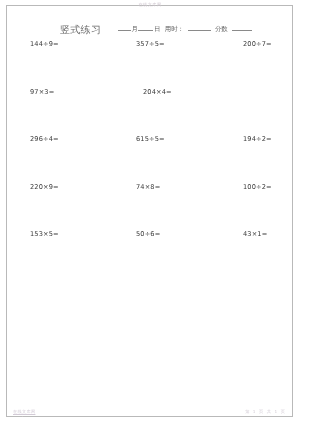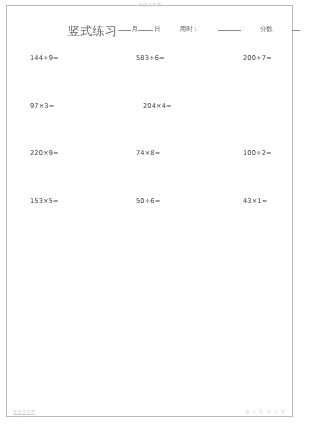--- a/index.html
+++ b/index.html
@@ -75,22 +75,22 @@
     width: 300px;
     height: 12px;
     display: flex;
     align-items: baseline;
     font-size: 6.4px;
     color: #5d5d5d;
     white-space: nowrap;
   }
   .hdr-title {
     position: absolute;
-    left: 68px;
-    font-size: 12px;
+    left: 60px;
+    font-size: 10px;
     color: #6a6a6a;
     letter-spacing: 0.3px;
   }
   .hdr-group {
     position: absolute;
     left: 118px;
     display: flex;
     align-items: baseline;
     gap: 0;
   }
@@ -100,21 +100,21 @@
     height: 7px;
     vertical-align: bottom;
   }
   .blank-month { width: 13px; }
   .blank-day   { width: 15px; }
   .blank-time  { width: 23px; }
   .blank-score { width: 20px; }
   .hdr-label {
     font-size: 6.4px;
     color: #5d5d5d;
-    padding: 0 19px;
+    padding: 0 4px;
   }
   .hdr-label-tight { padding: 0 0.5px; }
 
   
   .problem-grid {
     position: absolute;
     left: 0;
     top: 40px;
     width: 300px;
   }
@@ -122,21 +122,20 @@
     display: flex;
     height: 47.6px;
   }
   .problem-cell {
     width: 100px;
     box-sizing: border-box;
     font-size: 6.6px;
     color: #3a3a3a;
     letter-spacing: 0.15px;
     white-space: nowrap;
-    margin-top: 14px;
   }
   .problem-cell.col-0 { padding-left: 30px; }
   .problem-cell.col-1 { padding-left: 36px; }
   .problem-cell.col-2 { padding-left: 43px; }
 </style>
 </head>
 <body>
 
 <div class="page-frame"></div>
 
@@ -154,30 +153,35 @@
     <span class="blank blank-time"></span>
     <span class="hdr-label">分数</span>
     <span class="blank blank-score"></span>
   </span>
 </div>
 
 <div class="problem-grid">
 
   <div class="problem-row">
     <div class="problem-cell col-0">144÷9=</div>
-    <div class="problem-cell col-1">583÷6=</div>
+    <div class="problem-cell col-1">357÷5=</div>
     <div class="problem-cell col-2">200÷7=</div>
   </div>
 
   <div class="problem-row">
     <div class="problem-cell col-0">97×3=</div>
     <div class="problem-cell col-2">204×4=</div>
   </div>
 
 
+  <div class="problem-row">
+    <div class="problem-cell col-0">296÷4=</div>
+    <div class="problem-cell col-1">615÷5=</div>
+    <div class="problem-cell col-2">194÷2=</div>
+  </div>
 
 
   <div class="problem-row">
     <div class="problem-cell col-0">220×9=</div>
     <div class="problem-cell col-1">74×8=</div>
     <div class="problem-cell col-2">100÷2=</div>
   </div>
 
   <div class="problem-row">
     <div class="problem-cell col-0">153×5=</div>

